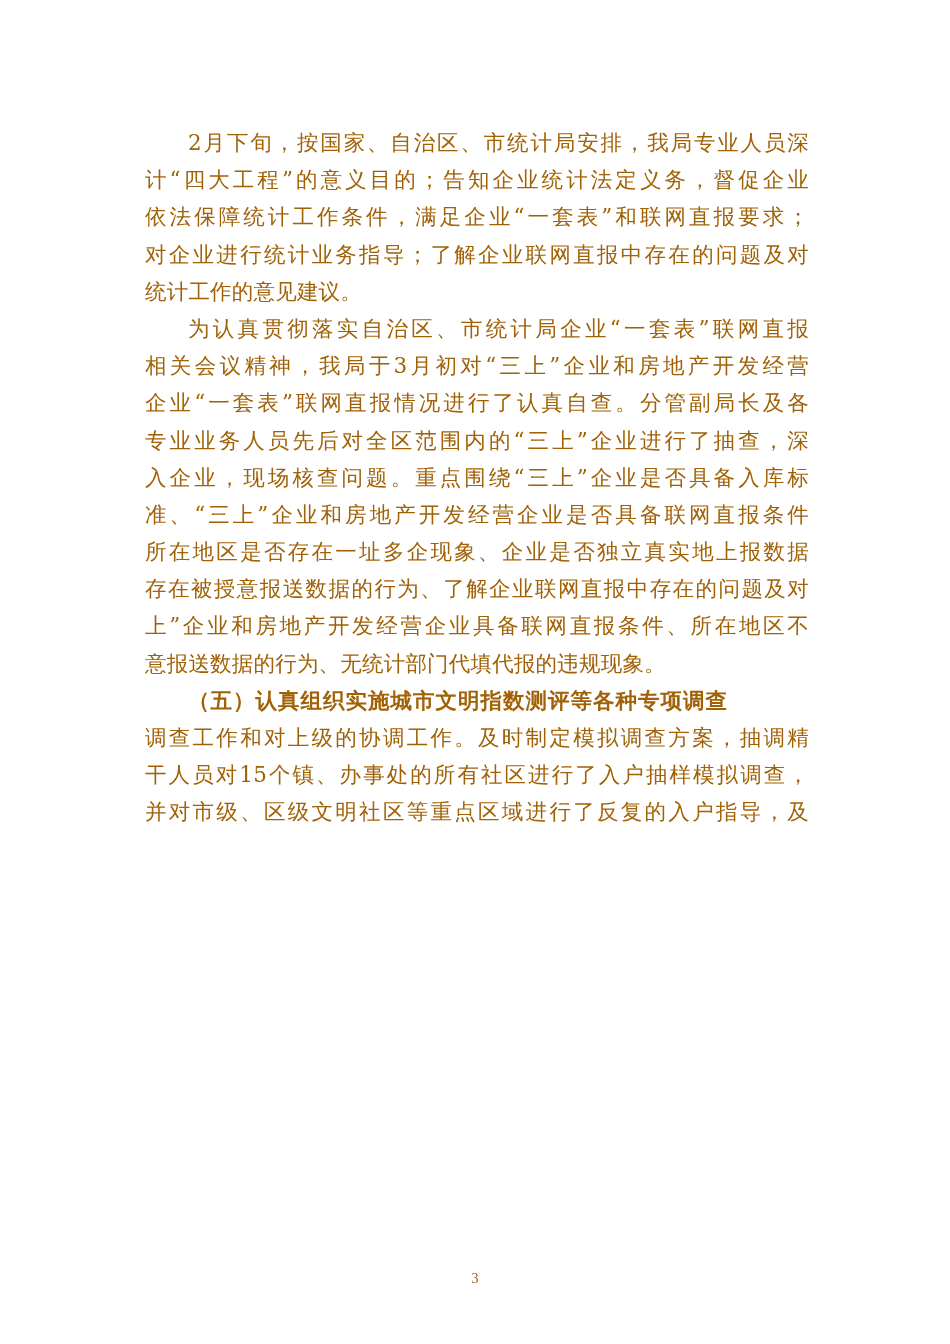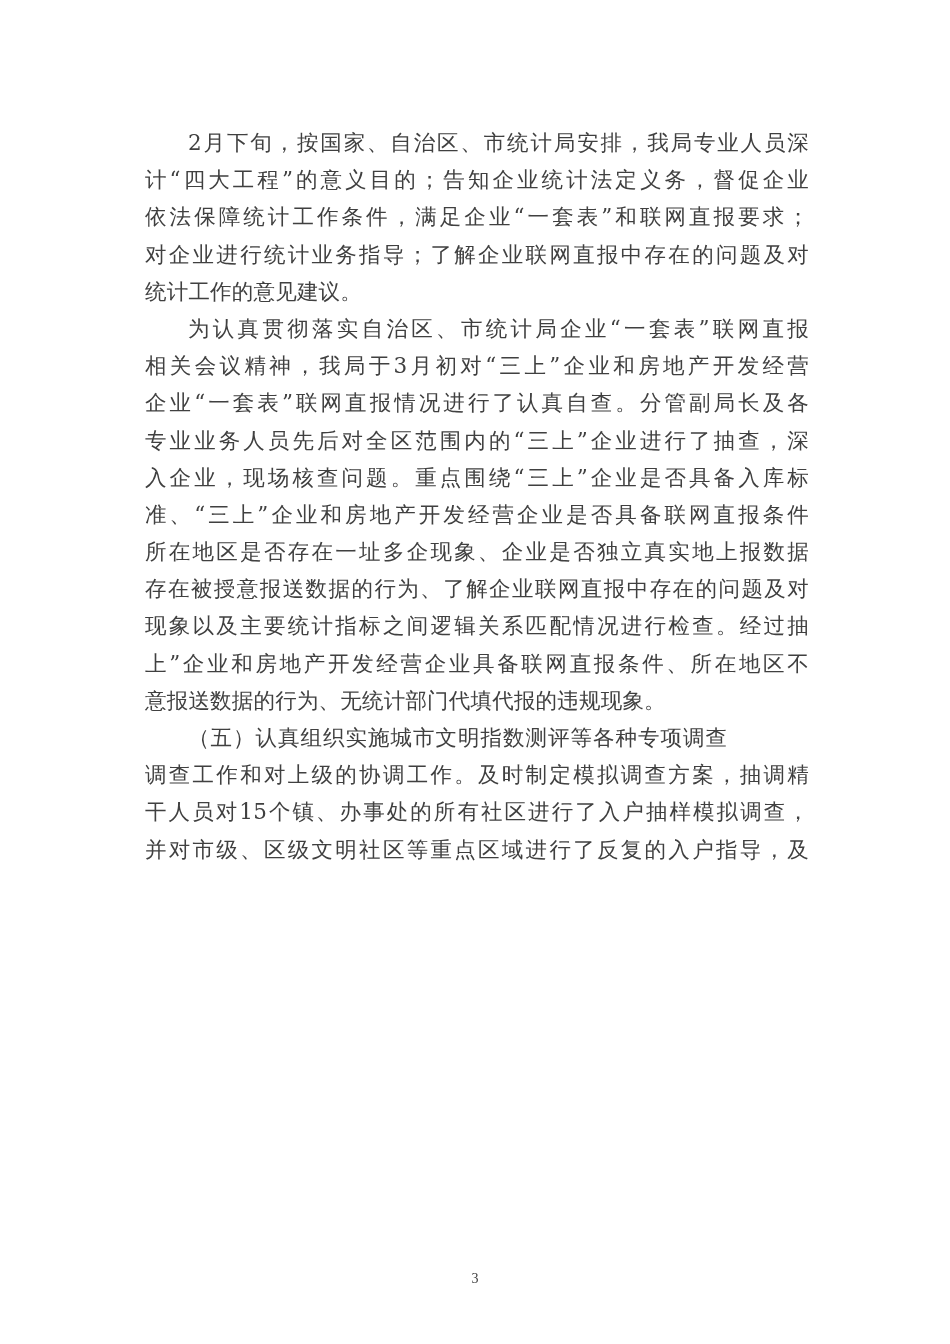--- a/index.html
+++ b/index.html
@@ -1,33 +1,33 @@
 <!DOCTYPE html>
 <html><head>
   <meta charset="utf-8">
   <style>
     html, body { margin: 0; padding: 0; background: #ffffff; }
     body { width: 950px; height: 1344px; position: relative; overflow: hidden; }
     .page {
       position: absolute; left: 0; top: 0; width: 950px; height: 1344px;
-      background: #ffffff; color: #404040;
+      background: #ffffff; color: #a16207;
       font-family: "DejaVu Serif", "Liberation Serif", serif;
     }
     .body-text {
       position: absolute; left: 145px; top: 124px; width: 664px;
     }
     .line {
       display: block; height: 37.2px; line-height: 37.2px;
       font-size: 21.5px; white-space: nowrap;
       text-align: justify; text-align-last: justify;
       letter-spacing: 0.2px;
     }
     .line.last { text-align-last: left; }
     .line.indent { padding-left: 43px; }
-    .line.heading { padding-left: 43px; text-align-last: left; letter-spacing: 1px; }
+    .line.heading { padding-left: 43px; text-align-last: left; letter-spacing: 1px; font-weight: bold; }
     .page-number {
       position: absolute; left: 0; width: 950px; top: 1270px;
       text-align: center; font-size: 14px; line-height: 18px;
       font-family: "Liberation Serif", serif;
     }
   </style>
 </head>
 <body>
 
 <div class="page">
@@ -40,21 +40,20 @@
     <span class="line last">统计工作的意见建议。</span>
 
     <span class="line indent">为认真贯彻落实自治区、市统计局企业“一套表”联网直报</span>
     <span class="line">相关会议精神，我局于3月初对“三上”企业和房地产开发经营</span>
     <span class="line">企业“一套表”联网直报情况进行了认真自查。分管副局长及各</span>
     <span class="line">专业业务人员先后对全区范围内的“三上”企业进行了抽查，深</span>
     <span class="line">入企业，现场核查问题。重点围绕“三上”企业是否具备入库标</span>
     <span class="line">准、“三上”企业和房地产开发经营企业是否具备联网直报条件</span>
     <span class="line">所在地区是否存在一址多企现象、企业是否独立真实地上报数据</span>
     <span class="line">存在被授意报送数据的行为、了解企业联网直报中存在的问题及对</span>
-    <span class="line">现象以及主要统计指标之间逻辑关系匹配情况进行检查。经过抽</span>
     <span class="line">上”企业和房地产开发经营企业具备联网直报条件、所在地区不</span>
     <span class="line last">意报送数据的行为、无统计部门代填代报的违规现象。</span>
 
     <span class="line heading">（五）认真组织实施城市文明指数测评等各种专项调查</span>
 
     <span class="line">调查工作和对上级的协调工作。及时制定模拟调查方案，抽调精</span>
     <span class="line">干人员对15个镇、办事处的所有社区进行了入户抽样模拟调查，</span>
     <span class="line">并对市级、区级文明社区等重点区域进行了反复的入户指导，及</span>
   </div>
 

